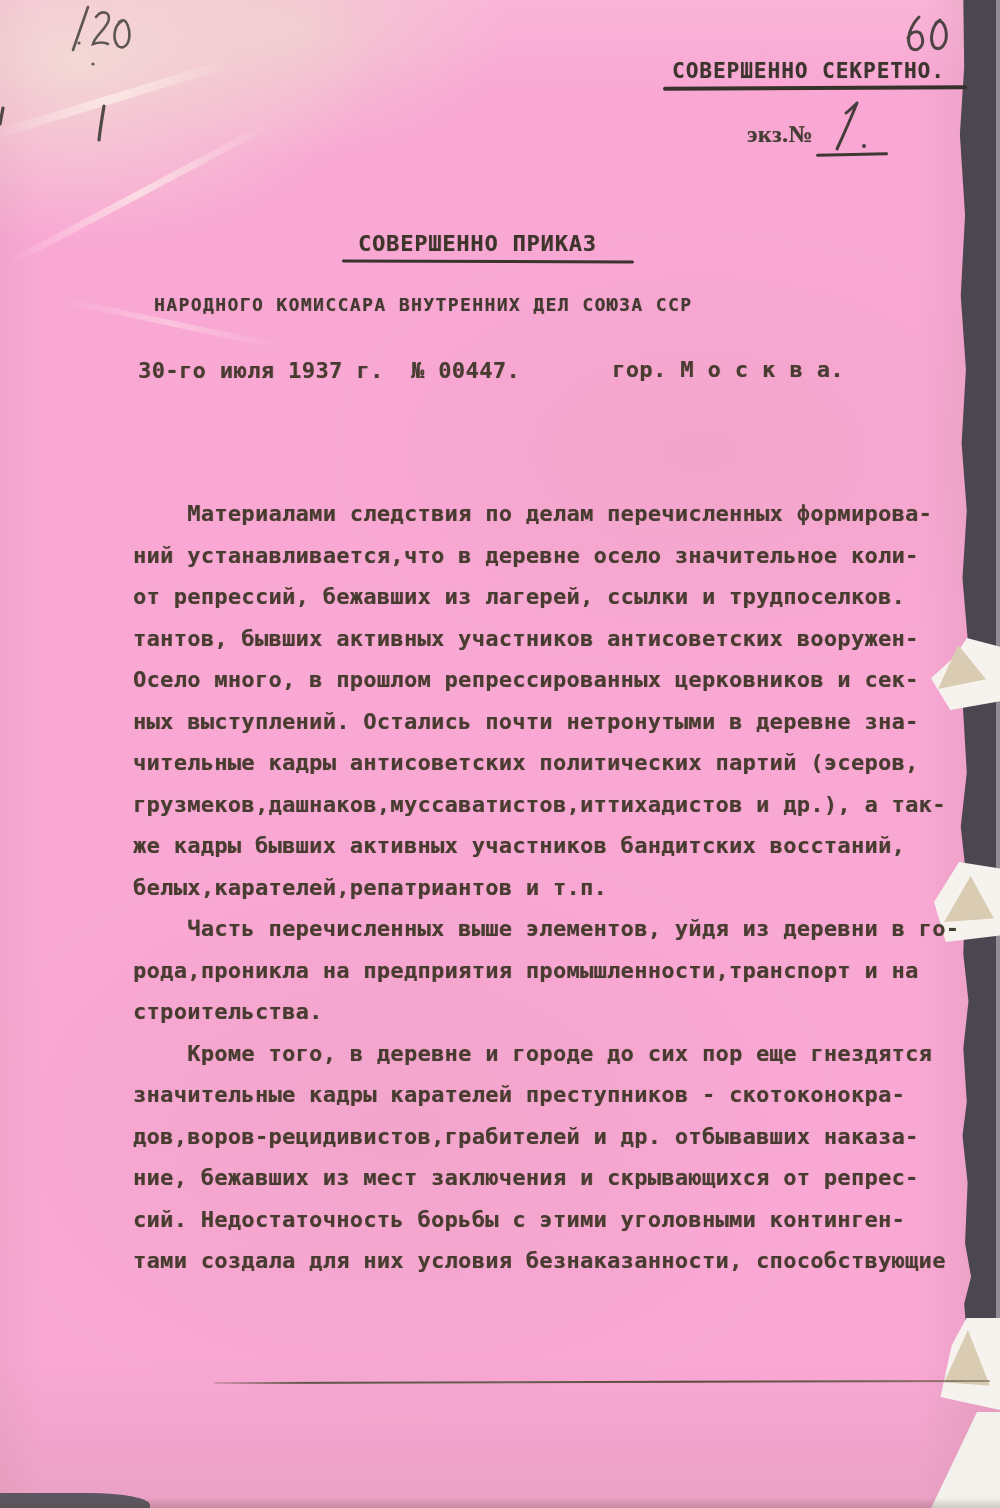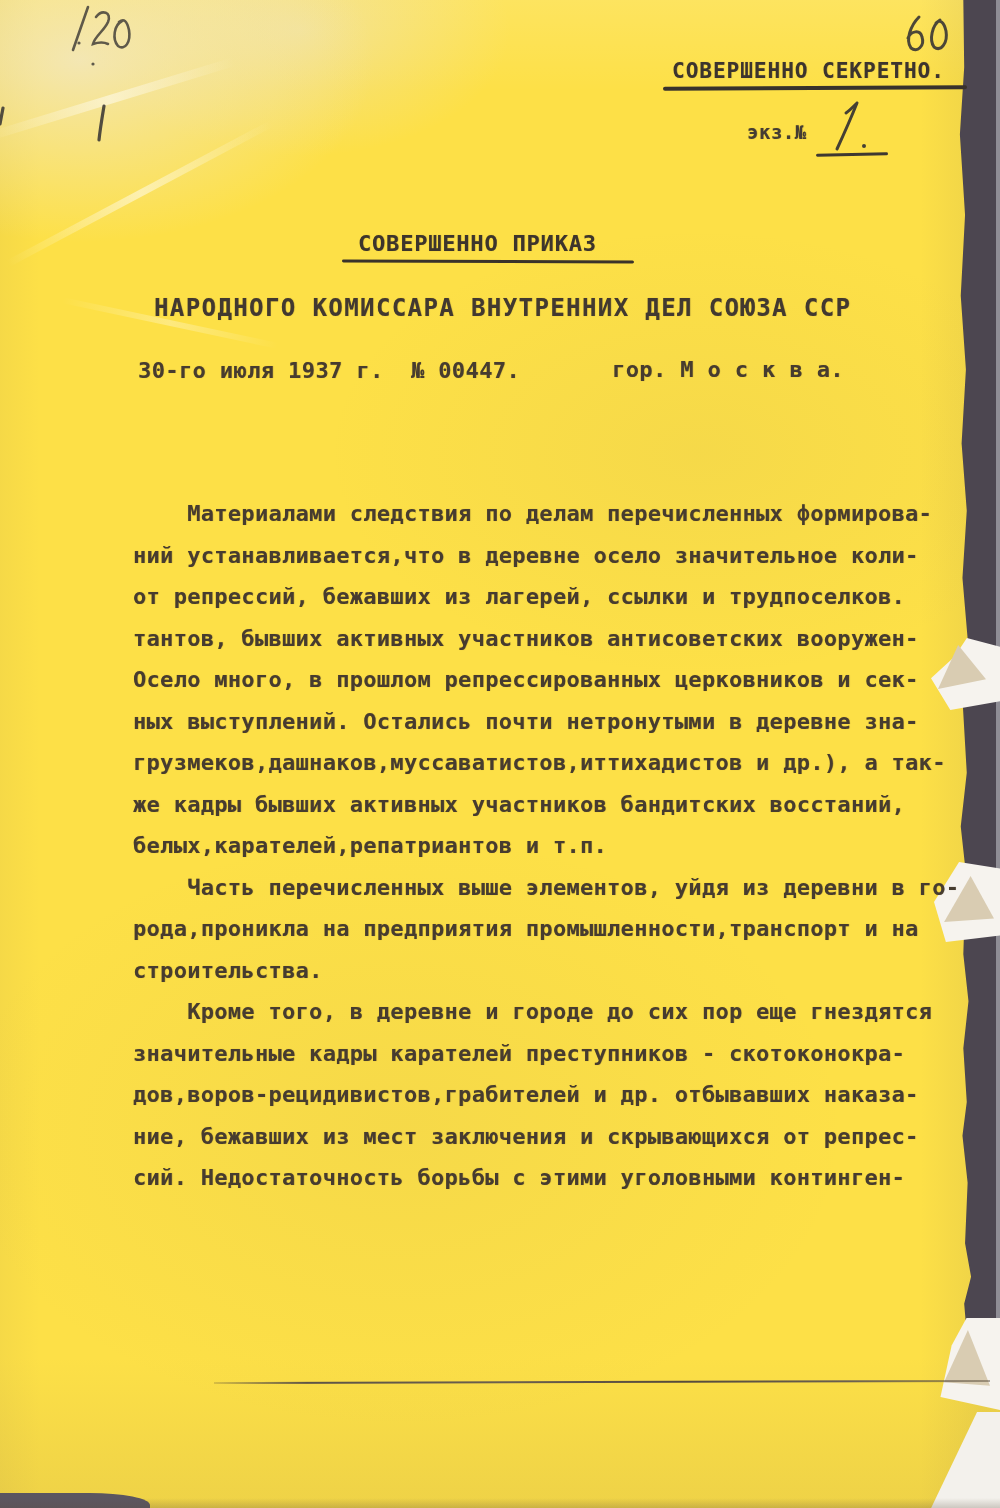--- a/index.html
+++ b/index.html
@@ -1,20 +1,20 @@
 <!DOCTYPE html>
 <html><head>
 <meta charset="utf-8">
 <style>
   html,body{margin:0;padding:0;background:#222;}
   .scan{
     position:relative;
     width:1000px;height:1508px;
     overflow:hidden;
-    background:#fde047;
+    background:#f9a8d4;
     font-family:"DejaVu Sans Mono","Liberation Mono",monospace;
     color:#473c2f;
   }
   
   .paper-texture{
     position:absolute;inset:0;pointer-events:none;
     background:
       radial-gradient(ellipse 420px 260px at 8% 4%, rgba(240,232,212,.75), rgba(240,232,212,0) 70%),
       radial-gradient(ellipse 300px 180px at 30% 2%, rgba(235,226,204,.5), rgba(235,226,204,0) 70%),
       radial-gradient(ellipse 500px 300px at 70% 30%, rgba(160,135,95,.08), rgba(160,135,95,0) 75%),
@@ -42,25 +42,25 @@
   .tear.t3{left:938px;top:1318px;width:62px;height:92px;clip-path:polygon(46% 0,100% 0,100% 100%,4% 86%,22% 30%);}
   .fold.f3{left:944px;top:1330px;width:46px;height:58px;clip-path:polygon(0 90%,52% 0,100% 96%);}
   .corner-br{position:absolute;left:918px;top:1412px;width:82px;height:96px;background:#f3f1ec;clip-path:polygon(72% 0,100% 0,100% 100%,16% 100%);}
   .corner-bl{position:absolute;left:-20px;top:1493px;width:170px;height:22px;background:#5b5660;border-top-left-radius:10px;border-top-right-radius:60px 12px;}
   .bottom-shadow{position:absolute;left:0;top:1498px;width:1000px;height:10px;background:linear-gradient(180deg,rgba(90,75,60,0),rgba(90,75,60,.25));}
 
   
   .tw{position:absolute;white-space:pre;font-weight:700;text-shadow:.4px .4px .7px rgba(66,50,34,.45);}
   .classification{left:672px;top:59px;font-size:21px;letter-spacing:1px;color:#3c342e;}
   .classification-underline{position:absolute;left:663px;top:86px;width:304px;height:4px;background:#38322c;transform:rotate(-.3deg);border-radius:2px;}
-  .copy-label{left:747px;top:121px;font-size:19px;letter-spacing:.5px;color:#453d33;}
+  .copy-label{left:747px;top:121px;font-size:24px;letter-spacing:.5px;color:#453d33;font-family:Liberation Serif, serif;}
   .copy-underline{position:absolute;left:816px;top:153px;width:72px;height:3px;background:#3e3831;transform:rotate(-1.2deg);border-radius:2px;}
   .doc-title{left:358px;top:231px;font-size:22px;letter-spacing:.8px;color:#3d352c;}
   .title-underline{position:absolute;left:342px;top:260px;width:292px;height:3px;background:#3a332b;transform:rotate(.2deg);border-radius:2px;}
-  .doc-subtitle{left:154px;top:294px;font-size:24px;letter-spacing:1.4px;color:#423930;}
+  .doc-subtitle{left:154px;top:294px;font-size:18px;letter-spacing:1.4px;color:#423930;}
   .date-line{left:138px;top:358px;font-size:22px;letter-spacing:.4px;}
   .city{left:612px;top:357px;font-size:22px;letter-spacing:.4px;}
 
   .body-text{position:absolute;left:133px;top:493px;width:845px;font-size:22px;line-height:41.5px;letter-spacing:.3px;}
   .body-line{white-space:pre;font-weight:700;text-shadow:.4px .4px .7px rgba(66,50,34,.42);}
 
   .fold-rule{position:absolute;left:214px;top:1381px;width:776px;height:2px;transform:rotate(-.15deg);
     background:linear-gradient(90deg,rgba(80,66,48,.2),#5e5446 12%,#6b5f4e 38%,#554a3c 60%,#6b6052 82%,rgba(80,66,48,.45));}
 
   .handwriting{position:absolute;inset:0;pointer-events:none;}
@@ -100,31 +100,33 @@
   <div class="tw date-line">30-го июля 1937 г.  № 00447.</div>
   <div class="tw city">гор. М о с к в а.</div>
 
   <div class="body-text">
       <div class="body-line">    Материалами следствия по делам перечисленных формирова-</div>
       <div class="body-line">ний устанавливается,что в деревне осело значительное коли-</div>
       <div class="body-line">от репрессий, бежавших из лагерей, ссылки и трудпоселков.</div>
       <div class="body-line">тантов, бывших активных участников антисоветских вооружен-</div>
       <div class="body-line">Осело много, в прошлом репрессированных церковников и сек-</div>
       <div class="body-line">ных выступлений. Остались почти нетронутыми в деревне зна-</div>
+      <div class="body-line">чительные кадры антисоветских политических партий (эсеров,</div>
       <div class="body-line">грузмеков,дашнаков,муссаватистов,иттихадистов и др.), а так-</div>
       <div class="body-line">же кадры бывших активных участников бандитских восстаний,</div>
       <div class="body-line">белых,карателей,репатриантов и т.п.</div>
       <div class="body-line">    Часть перечисленных выше элементов, уйдя из деревни в го-</div>
       <div class="body-line">рода,проникла на предприятия промышленности,транспорт и на</div>
       <div class="body-line">строительства.</div>
       <div class="body-line">    Кроме того, в деревне и городе до сих пор еще гнездятся</div>
       <div class="body-line">значительные кадры карателей преступников - скотоконокра-</div>
       <div class="body-line">дов,воров-рецидивистов,грабителей и др. отбывавших наказа-</div>
       <div class="body-line">ние, бежавших из мест заключения и скрывающихся от репрес-</div>
       <div class="body-line">сий. Недостаточность борьбы с этими уголовными континген-</div>
+      <div class="body-line">тами создала для них условия безнаказанности, способствующие</div>
     </div>
 
   <div class="fold-rule"></div>
 
   <svg class="handwriting" width="1000" height="1508" viewBox="0 0 1000 1508">
 
     <g stroke="#45413a" stroke-width="2.6" fill="none" stroke-linecap="round" opacity=".85">
       <path d="M88 7 L73 50"></path>
       <path d="M96 17 C102 9 112 12 108 22 C104 31 95 36 93 44 C99 42 104 42 108 44"></path>
       <path d="M122 21 C114 25 112 39 118 46 C125 51 131 42 129 30 C127 21 124 18 119 22"></path>

